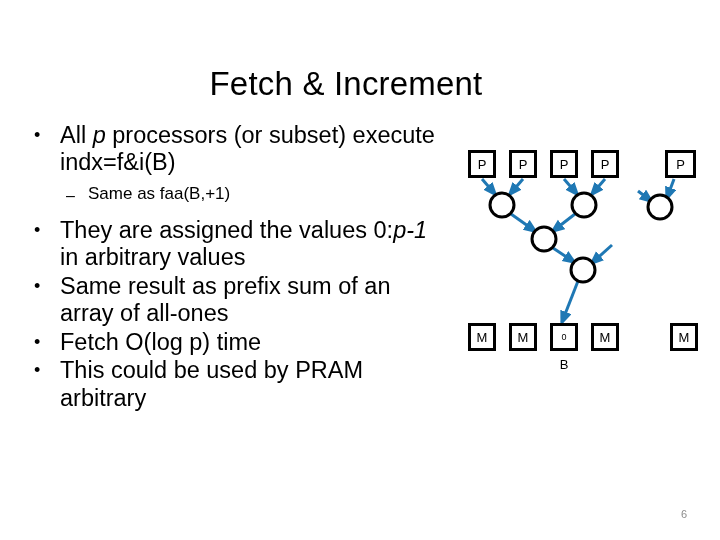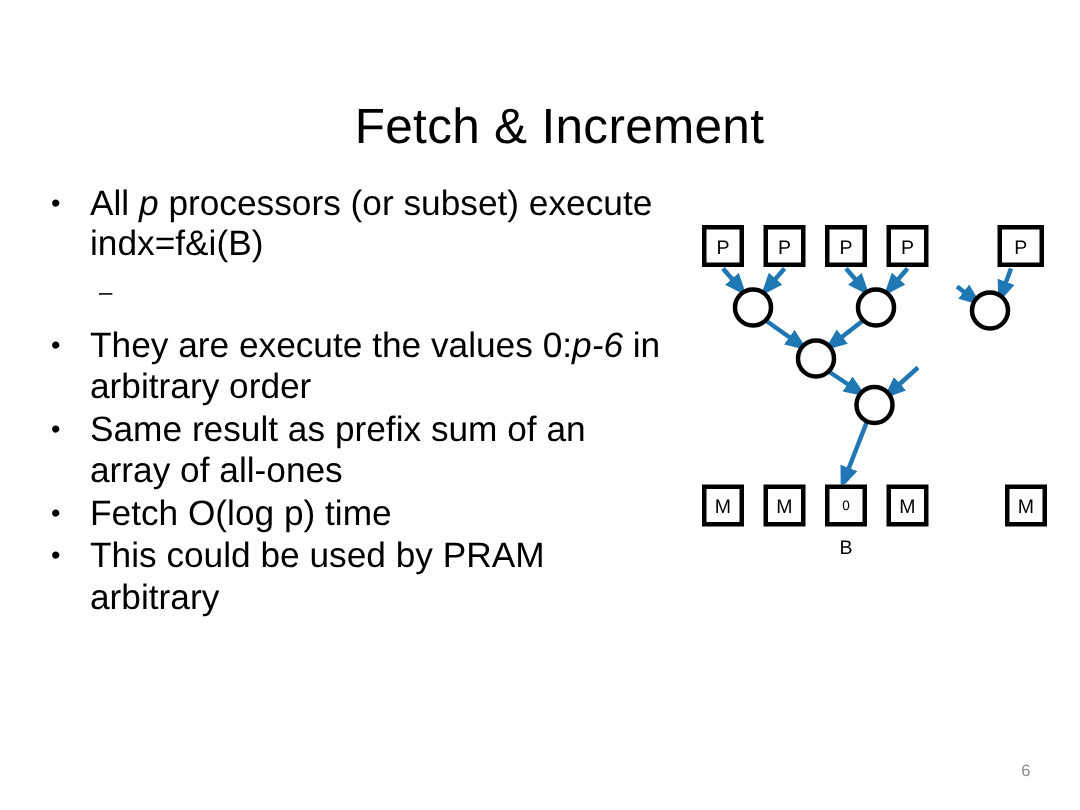--- a/index.html
+++ b/index.html
@@ -21,21 +21,20 @@
     position: absolute;
     left: 0;
     top: 44px;
     width: 692px;
     text-align: center;
     font-size: 33px;
     font-weight: normal;
     letter-spacing: 0.2px;
     color: #000000;
     line-height: 1.1;
-    padding-left: 27px;
   }
 
   
   #body-text {
     position: absolute;
     left: 34px;
     top: 122px;
     width: 412px;
   }
   .bullet-row {
@@ -119,24 +118,25 @@
 
 <h1 id="slide-title">Fetch &amp; Increment</h1>
 
 <div id="body-text">
     <div class="bullet-row">
       <span class="bullet-mark">•</span>
       <span class="bullet-text"><span>All </span><i>p</i><span> processors (or subset) execute indx=f&amp;i(B)</span></span>
     </div>
     <div class="bullet-row sub">
       <span class="bullet-mark">–</span>
+      <span class="bullet-text"><span>Same as faa(B,+1)</span></span>
     </div>
     <div class="bullet-row">
       <span class="bullet-mark">•</span>
-      <span class="bullet-text"><span>They are execute the values 0:</span><i>p-6</i><span> in arbitrary order</span></span>
+      <span class="bullet-text"><span>They are assigned the values 0:</span><i>p-1</i><span> in arbitrary values</span></span>
     </div>
     <div class="bullet-row">
       <span class="bullet-mark">•</span>
       <span class="bullet-text"><span>Same result as prefix sum of an array of all-ones</span></span>
     </div>
     <div class="bullet-row">
       <span class="bullet-mark">•</span>
       <span class="bullet-text"><span>Fetch O(log p) time</span></span>
     </div>
     <div class="bullet-row">

